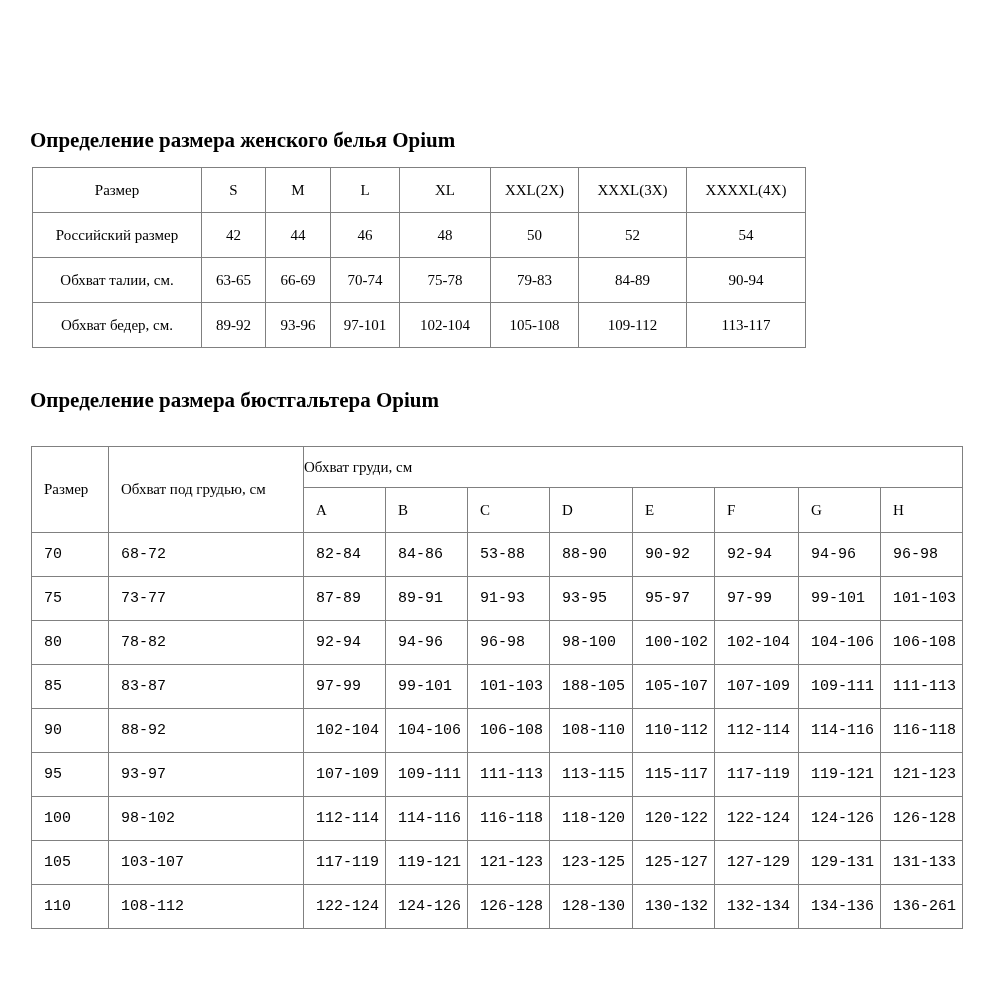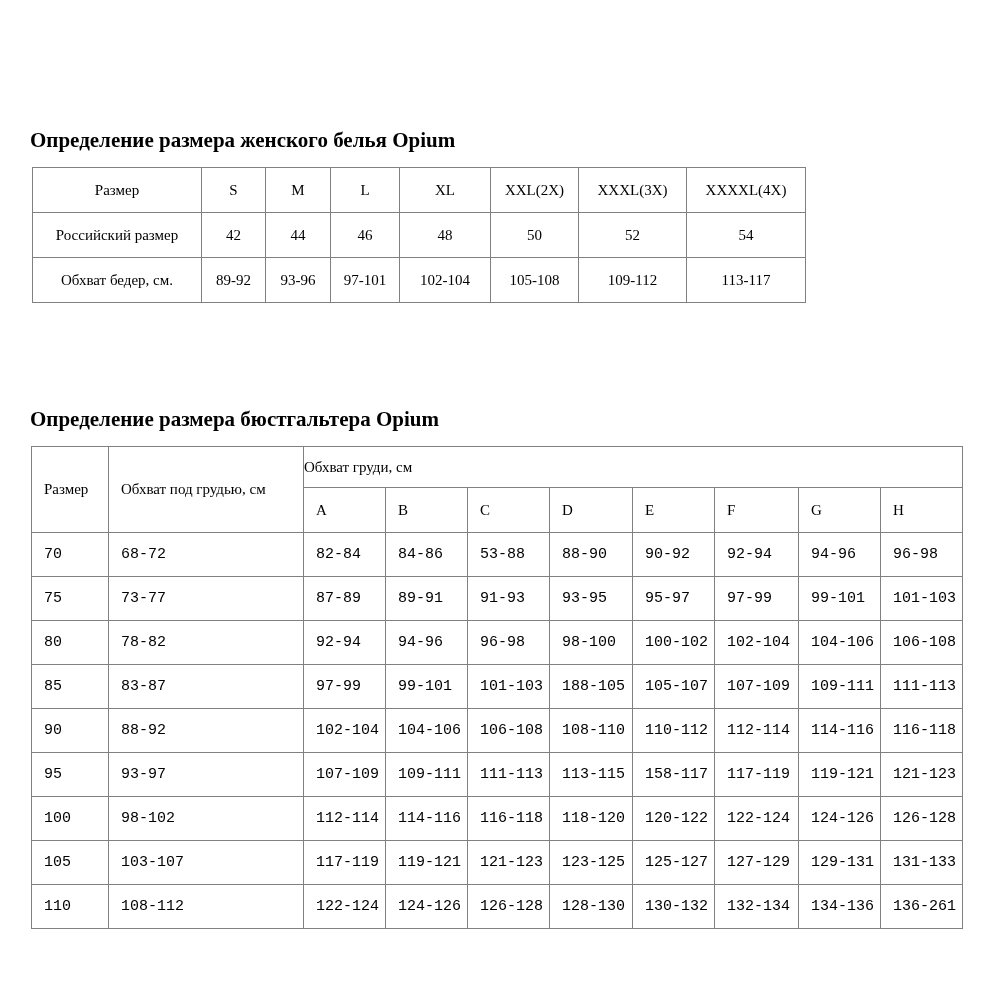--- a/index.html
+++ b/index.html
@@ -18,21 +18,21 @@
   }
   .section-title {
     position: absolute;
     left: 30px;
     font-size: 21px;
     font-weight: 700;
     color: #000000;
     white-space: nowrap;
   }
   #title-1 { top: 78px; }
-  #title-2 { top: 357px; }
+  #title-2 { top: 338px; }
 
   table.size-table {
     position: absolute;
     border-collapse: collapse;
     table-layout: fixed;
     font-size: 15px;
     color: #000000;
   }
   table.size-table td {
     border: 1px solid #808080;
@@ -104,20 +104,30 @@
       <td>Российский размер</td>
       <td>42</td>
       <td>44</td>
       <td>46</td>
       <td>48</td>
       <td>50</td>
       <td>52</td>
       <td>54</td>
     </tr>
     <tr>
+      <td>Обхват талии, см.</td>
+      <td>63-65</td>
+      <td>66-69</td>
+      <td>70-74</td>
+      <td>75-78</td>
+      <td>79-83</td>
+      <td>84-89</td>
+      <td>90-94</td>
+    </tr>
+    <tr>
       <td>Обхват бедер, см.</td>
       <td>89-92</td>
       <td>93-96</td>
       <td>97-101</td>
       <td>102-104</td>
       <td>105-108</td>
       <td>109-112</td>
       <td>113-117</td>
     </tr>
   </tbody>
@@ -214,21 +224,21 @@
       <td>114-116</td>
       <td>116-118</td>
     </tr>
     <tr class="data-row">
       <td>95</td>
       <td>93-97</td>
       <td>107-109</td>
       <td>109-111</td>
       <td>111-113</td>
       <td>113-115</td>
-      <td>158-117</td>
+      <td>115-117</td>
       <td>117-119</td>
       <td>119-121</td>
       <td>121-123</td>
     </tr>
     <tr class="data-row">
       <td>100</td>
       <td>98-102</td>
       <td>112-114</td>
       <td>114-116</td>
       <td>116-118</td>

